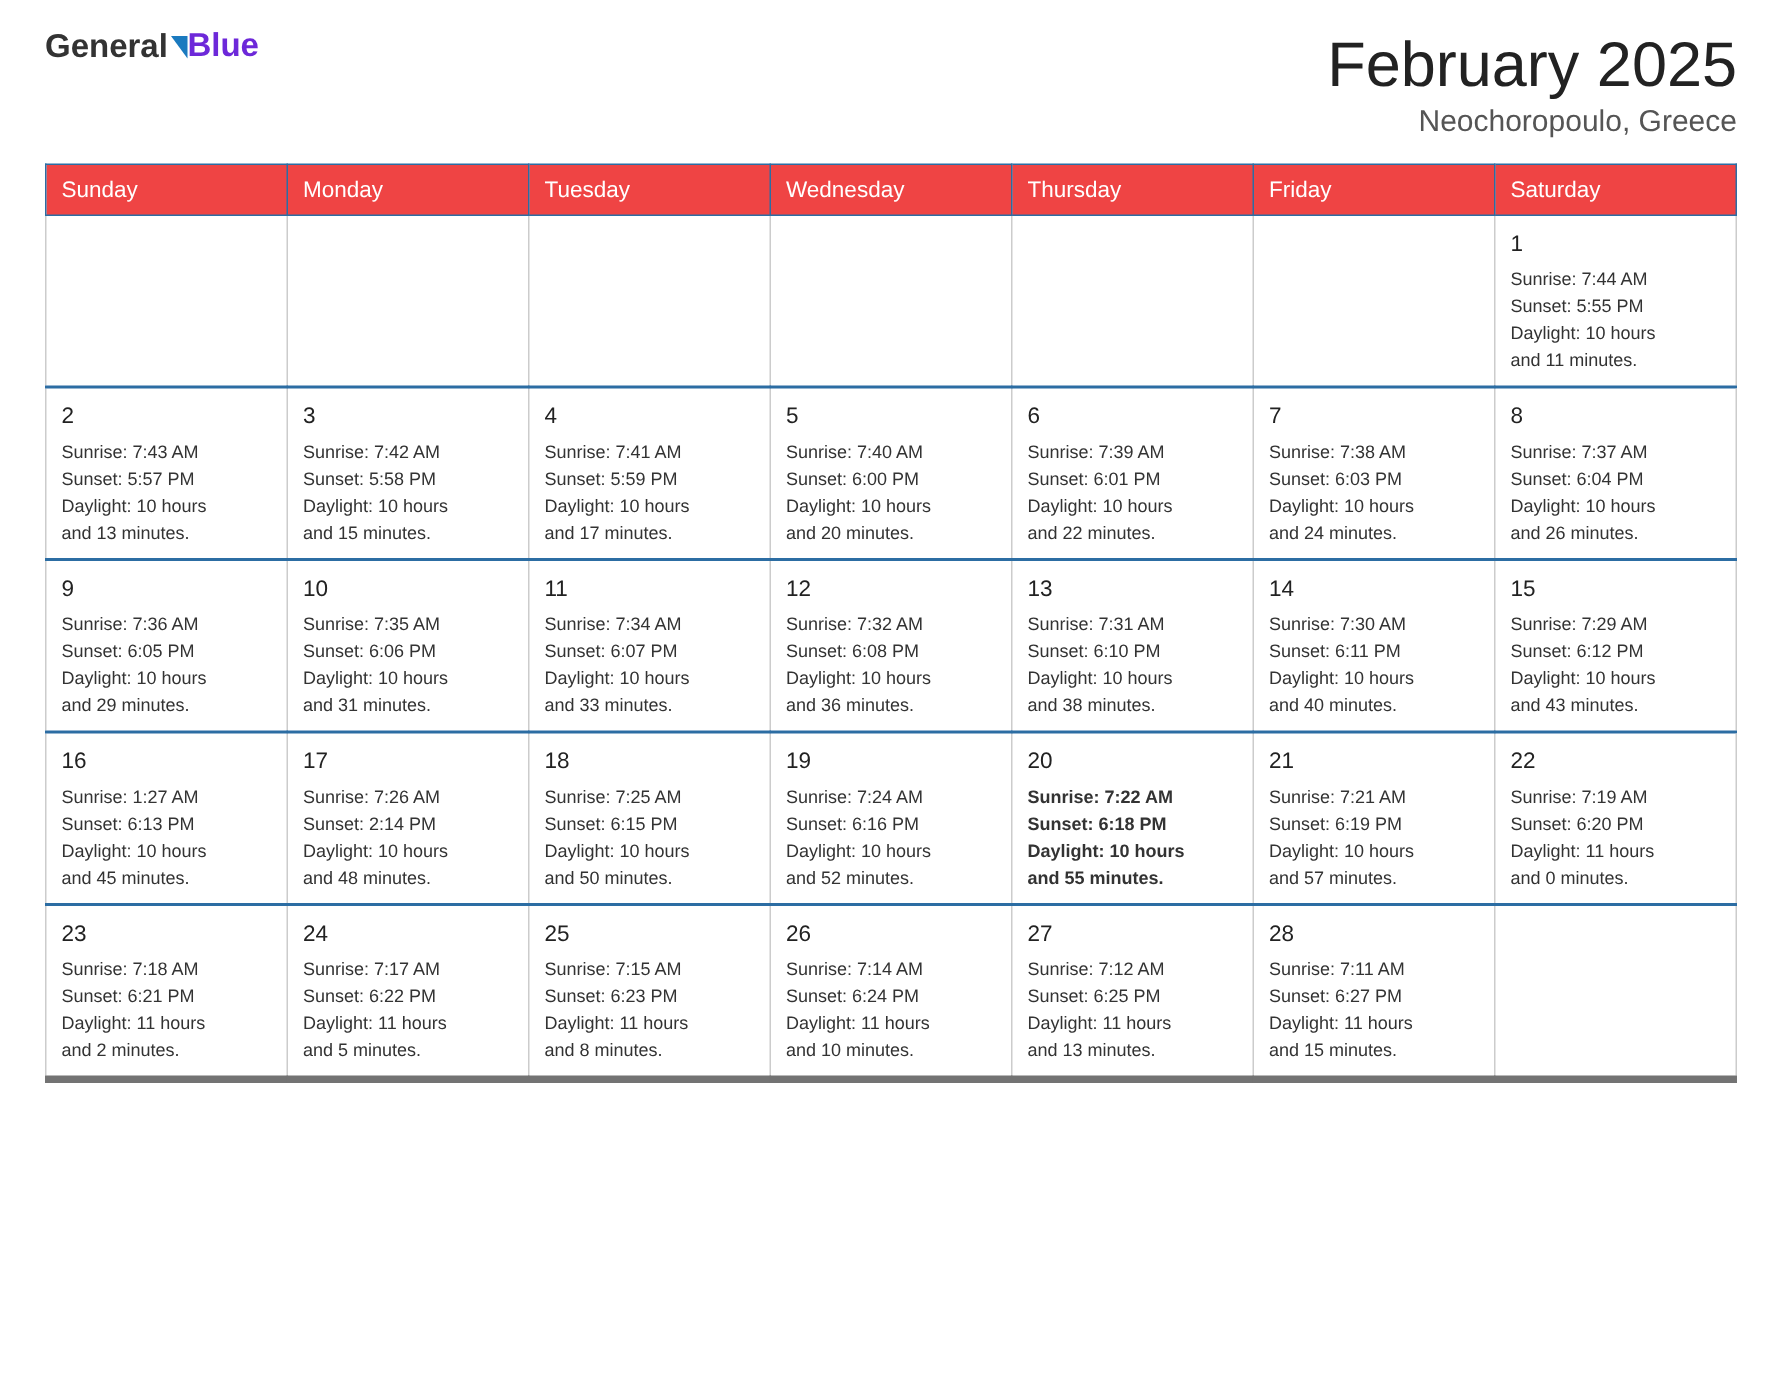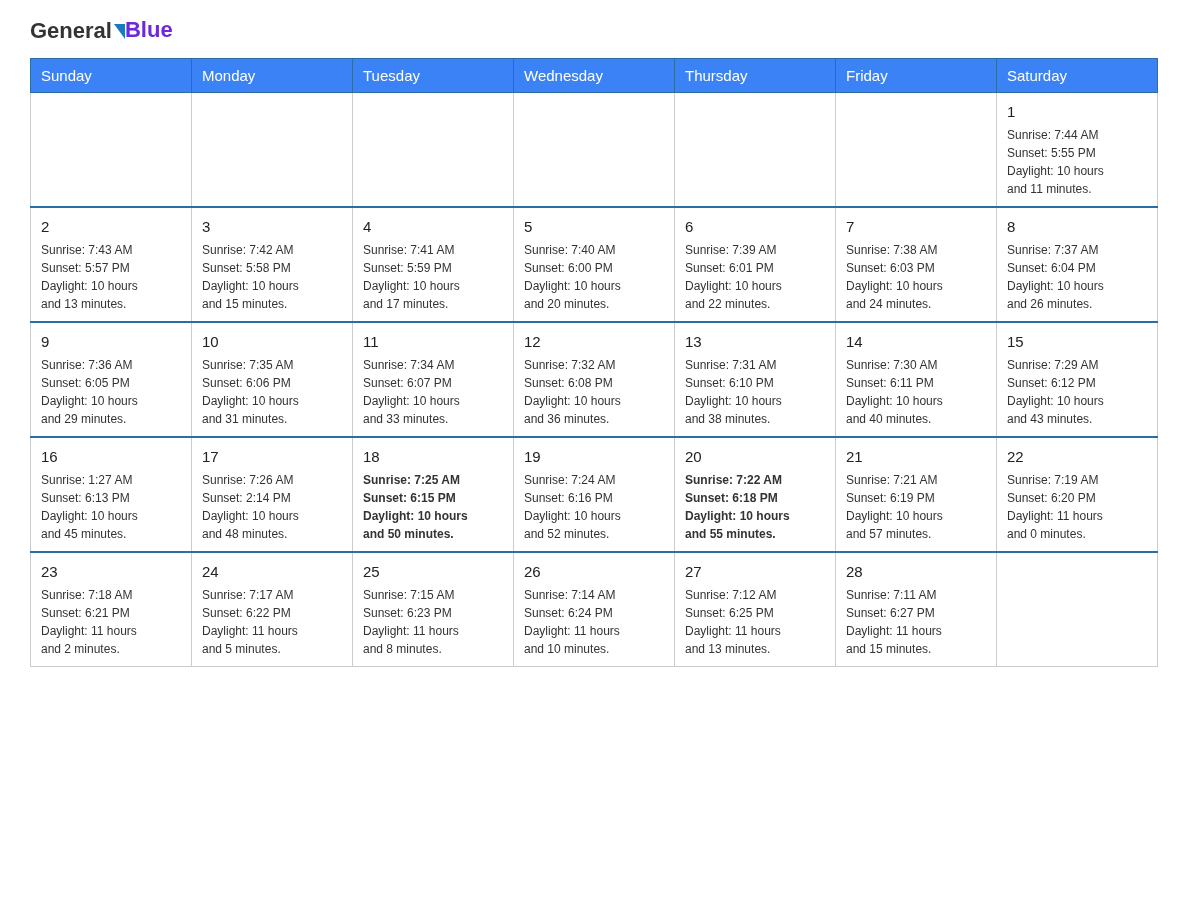--- a/index.html
+++ b/index.html
@@ -45,21 +45,21 @@
       font-size: 20px;
       color: #555;
       margin-top: 4px;
     }
     table {
       width: 100%;
       border-collapse: collapse;
       table-layout: fixed;
     }
     thead th {
-      background-color: #3b82f6;
+      background-color: #ef4444;
       color: #fff;
       font-size: 15px;
       font-weight: normal;
       padding: 8px 10px;
       text-align: left;
       border: 1px solid #2c6da3;
     }
     tbody td {
       vertical-align: top;
       padding: 8px 10px;
@@ -78,21 +78,21 @@
     }
     .day-info {
       font-size: 12px;
       color: #333;
       line-height: 1.5;
     }
     tbody tr {
       border-bottom: 2px solid #2c6da3;
     }
     tbody tr:last-child {
-      border-bottom: 1px solid #737373;
+      border-bottom: 5px solid #737373;
     }
     .empty-cell {
       background: #fff;
     }
     
     .logo-wrapper {
       display: flex;
       flex-direction: row;
       line-height: 1;
     }
@@ -124,20 +124,24 @@
     <div class="logo-wrapper">
       <div class="logo-line1">
         <span class="logo-text-general">General</span>
         <span class="arrow-shape"></span>
       </div>
       <div class="logo-line2">
         <span class="logo-text-blue">Blue</span>
       </div>
     </div>
   </div>
+  <div class="title-area">
+    <div class="month-title">February 2025</div>
+    <div class="location">Neochoropoulo, Greece</div>
+  </div>
 </div>
 
 <table>
   <thead>
     <tr>
     <th>Sunday</th>
         <th>Monday</th>
         <th>Tuesday</th>
         <th>Wednesday</th>
         <th>Thursday</th>
@@ -273,21 +277,21 @@
         </td>
         <td>
           <span class="day-number">17</span>
           <div class="day-info" style="white-space: pre-line;">Sunrise: 7:26 AM
 Sunset: 2:14 PM
 Daylight: 10 hours
 and 48 minutes.</div>
         </td>
         <td>
           <span class="day-number">18</span>
-          <div class="day-info" style="white-space: pre-line; font-weight: bold;">Sunrise: 7:25 AM
+          <div class="day-info" style="white-space: pre-line;">Sunrise: 7:25 AM
 Sunset: 6:15 PM
 Daylight: 10 hours
 and 50 minutes.</div>
         </td>
         <td>
           <span class="day-number">19</span>
           <div class="day-info" style="white-space: pre-line;">Sunrise: 7:24 AM
 Sunset: 6:16 PM
 Daylight: 10 hours
 and 52 minutes.</div>

